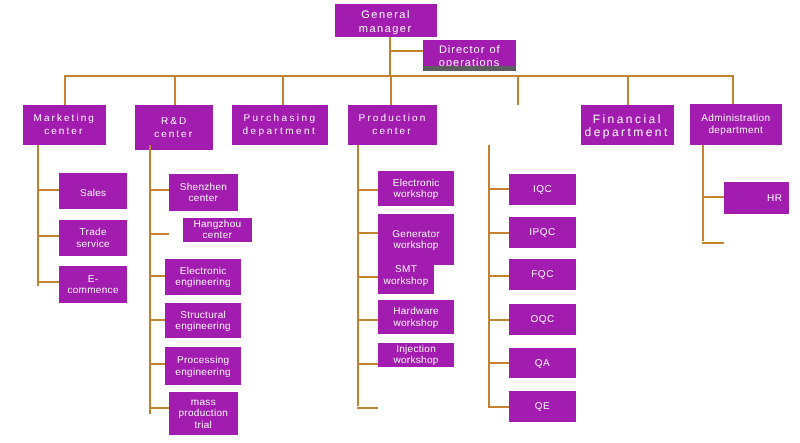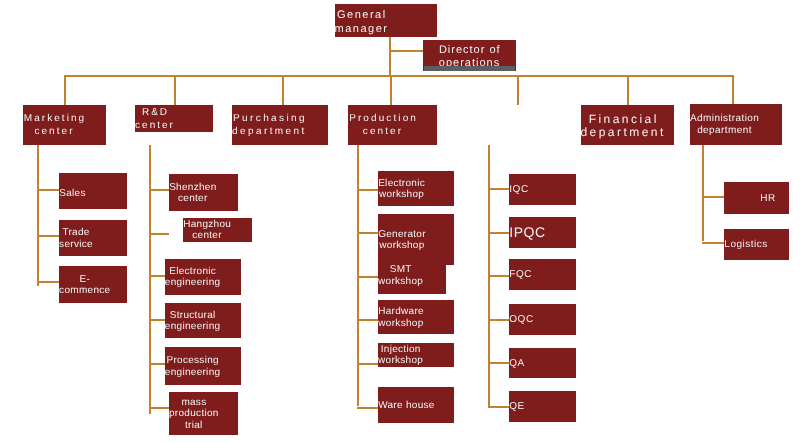--- a/index.html
+++ b/index.html
@@ -3,40 +3,40 @@
 <meta charset="utf-8">
 <title>Organization Chart</title>
 <style>
   html,body{margin:0;padding:0;background:#ffffff;}
   body{width:800px;height:443px;overflow:hidden;
        font-family:"Liberation Sans", sans-serif;
        -webkit-font-smoothing:antialiased;
        text-rendering:geometricPrecision;}
   #stage{position:relative;width:800px;height:443px;background:#ffffff;}
 
-  .node{position:absolute;background:#7f1d1d;color:#f4f4f4;
-        display:flex;align-items:center;
+  .node{position:absolute;background:#a21caf;color:#f4f4f4;
+        display:flex;align-items:center;justify-content:center;
         text-align:center;box-sizing:border-box;overflow:hidden;}
   .node .lbl{display:block;white-space:nowrap;position:relative;}
   .conn{position:absolute;background:#c2822f;}
 </style>
 </head>
 <body>
 
 <div id="stage">
     <div class="node" style="left: 334.5px; top: 4.4px; width: 102.4px; height: 32.3px;">
       <span class="lbl" style="font-size: 11px; letter-spacing: 1.5px; line-height: 13.8px; text-indent: 0.75px; top: 2.5px;">General<br>manager</span>
     </div>
     <div class="node" style="left: 423px; top: 40.2px; width: 93px; height: 31.1px;">
       <span class="lbl" style="font-size: 11px; letter-spacing: 1px; line-height: 12.7px; text-indent: 0.5px; top: 4.2px; position: absolute; left: 0px; right: 0px; text-align: center;">Director of<br>operations</span>
     </div>
     <div class="node" style="left: 22.8px; top: 105px; width: 82.9px; height: 39.7px;">
       <span class="lbl" style="font-size: 10px; letter-spacing: 2.05px; line-height: 12.9px; text-indent: 1.025px; top: 1px;">Marketing<br>center</span>
     </div>
-    <div class="node" style="left: 135.1px; top: 105px; width: 78px; height: 27px;">
+    <div class="node" style="left: 135.1px; top: 105px; width: 78px; height: 45px;">
       <span class="lbl" style="font-size: 10px; letter-spacing: 2px; line-height: 12.9px; text-indent: 1px; top: 1px;">R&amp;D<br>center</span>
     </div>
     <div class="node" style="left: 231.8px; top: 105px; width: 96px; height: 39.7px;">
       <span class="lbl" style="font-size: 10px; letter-spacing: 2.4px; line-height: 12.9px; text-indent: 1.2px; top: 1px;">Purchasing<br>department</span>
     </div>
     <div class="node" style="left: 348.1px; top: 105px; width: 88.8px; height: 39.7px;">
       <span class="lbl" style="font-size: 10px; letter-spacing: 2.1px; line-height: 12.9px; text-indent: 1.05px; top: 1px;">Production<br>center</span>
     </div>
     <div class="node" style="left: 580.5px; top: 105px; width: 93.3px; height: 39.7px;">
       <span class="lbl" style="font-size: 12px; letter-spacing: 2.45px; line-height: 12.9px; text-indent: 1.225px; top: 1px;">Financial<br>department</span>
@@ -70,55 +70,49 @@
     </div>
     <div class="node" style="left: 169px; top: 392.1px; width: 68.7px; height: 42.7px;">
       <span class="lbl" style="font-size: 10px; letter-spacing: 0.3px; line-height: 11.3px; text-indent: 0.15px; top: 0.6px;">mass<br>production<br>trial</span>
     </div>
     <div class="node" style="left: 378px; top: 171px; width: 76.1px; height: 35.3px;">
       <span class="lbl" style="font-size: 10px; letter-spacing: 0.3px; line-height: 11.3px; text-indent: 0.15px; top: 0.6px;">Electronic<br>workshop</span>
     </div>
     <div class="node" style="left: 378px; top: 213.9px; width: 76.1px; height: 51px;">
       <span class="lbl" style="font-size: 10px; letter-spacing: 0.3px; line-height: 11.3px; text-indent: 0.15px; top: 0.6px;">Generator<br>workshop</span>
     </div>
-    <div class="node" style="left: 378px; top: 256.1px; width: 68px; height: 38px;">
+    <div class="node" style="left: 378px; top: 256.1px; width: 56px; height: 38px;">
       <span class="lbl" style="font-size: 10px; letter-spacing: 0.3px; line-height: 11.3px; text-indent: 0.15px; top: 0.6px;">SMT<br>workshop</span>
     </div>
     <div class="node" style="left: 378px; top: 299.9px; width: 76.1px; height: 34.3px;">
       <span class="lbl" style="font-size: 10px; letter-spacing: 0.3px; line-height: 11.3px; text-indent: 0.15px; top: 0.6px;">Hardware<br>workshop</span>
     </div>
     <div class="node" style="left: 378px; top: 342.8px; width: 76.1px; height: 24px;">
       <span class="lbl" style="font-size: 10px; letter-spacing: 0.3px; line-height: 11.3px; text-indent: 0.15px; top: 0.6px;">Injection<br>workshop</span>
     </div>
-    <div class="node" style="left: 378px; top: 387.4px; width: 76.1px; height: 35.4px;">
-      <span class="lbl" style="font-size: 10px; letter-spacing: 0.3px; line-height: 11.3px; text-indent: 0.15px; top: 1px;">Ware house</span>
-    </div>
     <div class="node" style="left: 509.1px; top: 173.5px; width: 66.7px; height: 31.2px;">
       <span class="lbl" style="font-size: 10px; letter-spacing: 0.5px; line-height: 11.3px; text-indent: 0.25px; top: 0.3px;">IQC</span>
     </div>
     <div class="node" style="left: 509.1px; top: 216.8px; width: 66.7px; height: 31.1px;">
-      <span class="lbl" style="font-size: 14px; letter-spacing: 0.5px; line-height: 11.3px; text-indent: 0.25px; top: 0.3px;">IPQC</span>
+      <span class="lbl" style="font-size: 10px; letter-spacing: 0.5px; line-height: 11.3px; text-indent: 0.25px; top: 0.3px;">IPQC</span>
     </div>
     <div class="node" style="left: 509.1px; top: 259.4px; width: 66.7px; height: 30.8px;">
       <span class="lbl" style="font-size: 10px; letter-spacing: 0.5px; line-height: 11.3px; text-indent: 0.25px; top: 0.3px;">FQC</span>
     </div>
     <div class="node" style="left: 509.1px; top: 304px; width: 66.7px; height: 30.8px;">
       <span class="lbl" style="font-size: 10px; letter-spacing: 0.5px; line-height: 11.3px; text-indent: 0.25px; top: 0.3px;">OQC</span>
     </div>
     <div class="node" style="left: 509.1px; top: 347.6px; width: 66.7px; height: 30.8px;">
       <span class="lbl" style="font-size: 10px; letter-spacing: 0.5px; line-height: 11.3px; text-indent: 0.25px; top: 0.3px;">QA</span>
     </div>
     <div class="node" style="left: 509.1px; top: 391.2px; width: 66.7px; height: 30.8px;">
       <span class="lbl" style="font-size: 10px; letter-spacing: 0.5px; line-height: 11.3px; text-indent: 0.25px; top: 0.3px;">QE</span>
     </div>
     <div class="node" style="left: 724.1px; top: 182px; width: 65.2px; height: 31.8px; padding-left: 36px;">
       <span class="lbl" style="font-size: 10px; letter-spacing: 0.5px; line-height: 11.3px; text-indent: 0.25px; top: 0.5px;">HR</span>
-    </div>
-    <div class="node" style="left: 724.1px; top: 228.7px; width: 65.2px; height: 30.9px;">
-      <span class="lbl" style="font-size: 10px; letter-spacing: 0.5px; line-height: 11.3px; text-indent: 0.25px; top: 0.5px;">Logistics</span>
     </div>
     <div style="position: absolute; left: 424px; top: 66.4px; width: 91px; height: 4.9px; background: rgb(91, 93, 94);"></div>
     <div class="conn" style="left: 389.4px; top: 36.7px; width: 2px; height: 39.9px;"></div>
     <div class="conn" style="left: 389.4px; top: 50.2px; width: 33.6px; height: 2px;"></div>
     <div class="conn" style="left: 64.6px; top: 74.6px; width: 669.2px; height: 2px;"></div>
     <div class="conn" style="left: 64.2px; top: 74.6px; width: 2px; height: 30.4px;"></div>
     <div class="conn" style="left: 174.1px; top: 74.6px; width: 2px; height: 30.4px;"></div>
     <div class="conn" style="left: 281.7px; top: 74.6px; width: 2px; height: 30.4px;"></div>
     <div class="conn" style="left: 390px; top: 74.6px; width: 2px; height: 30.4px;"></div>
     <div class="conn" style="left: 517.3px; top: 74.6px; width: 2px; height: 30.4px;"></div>

